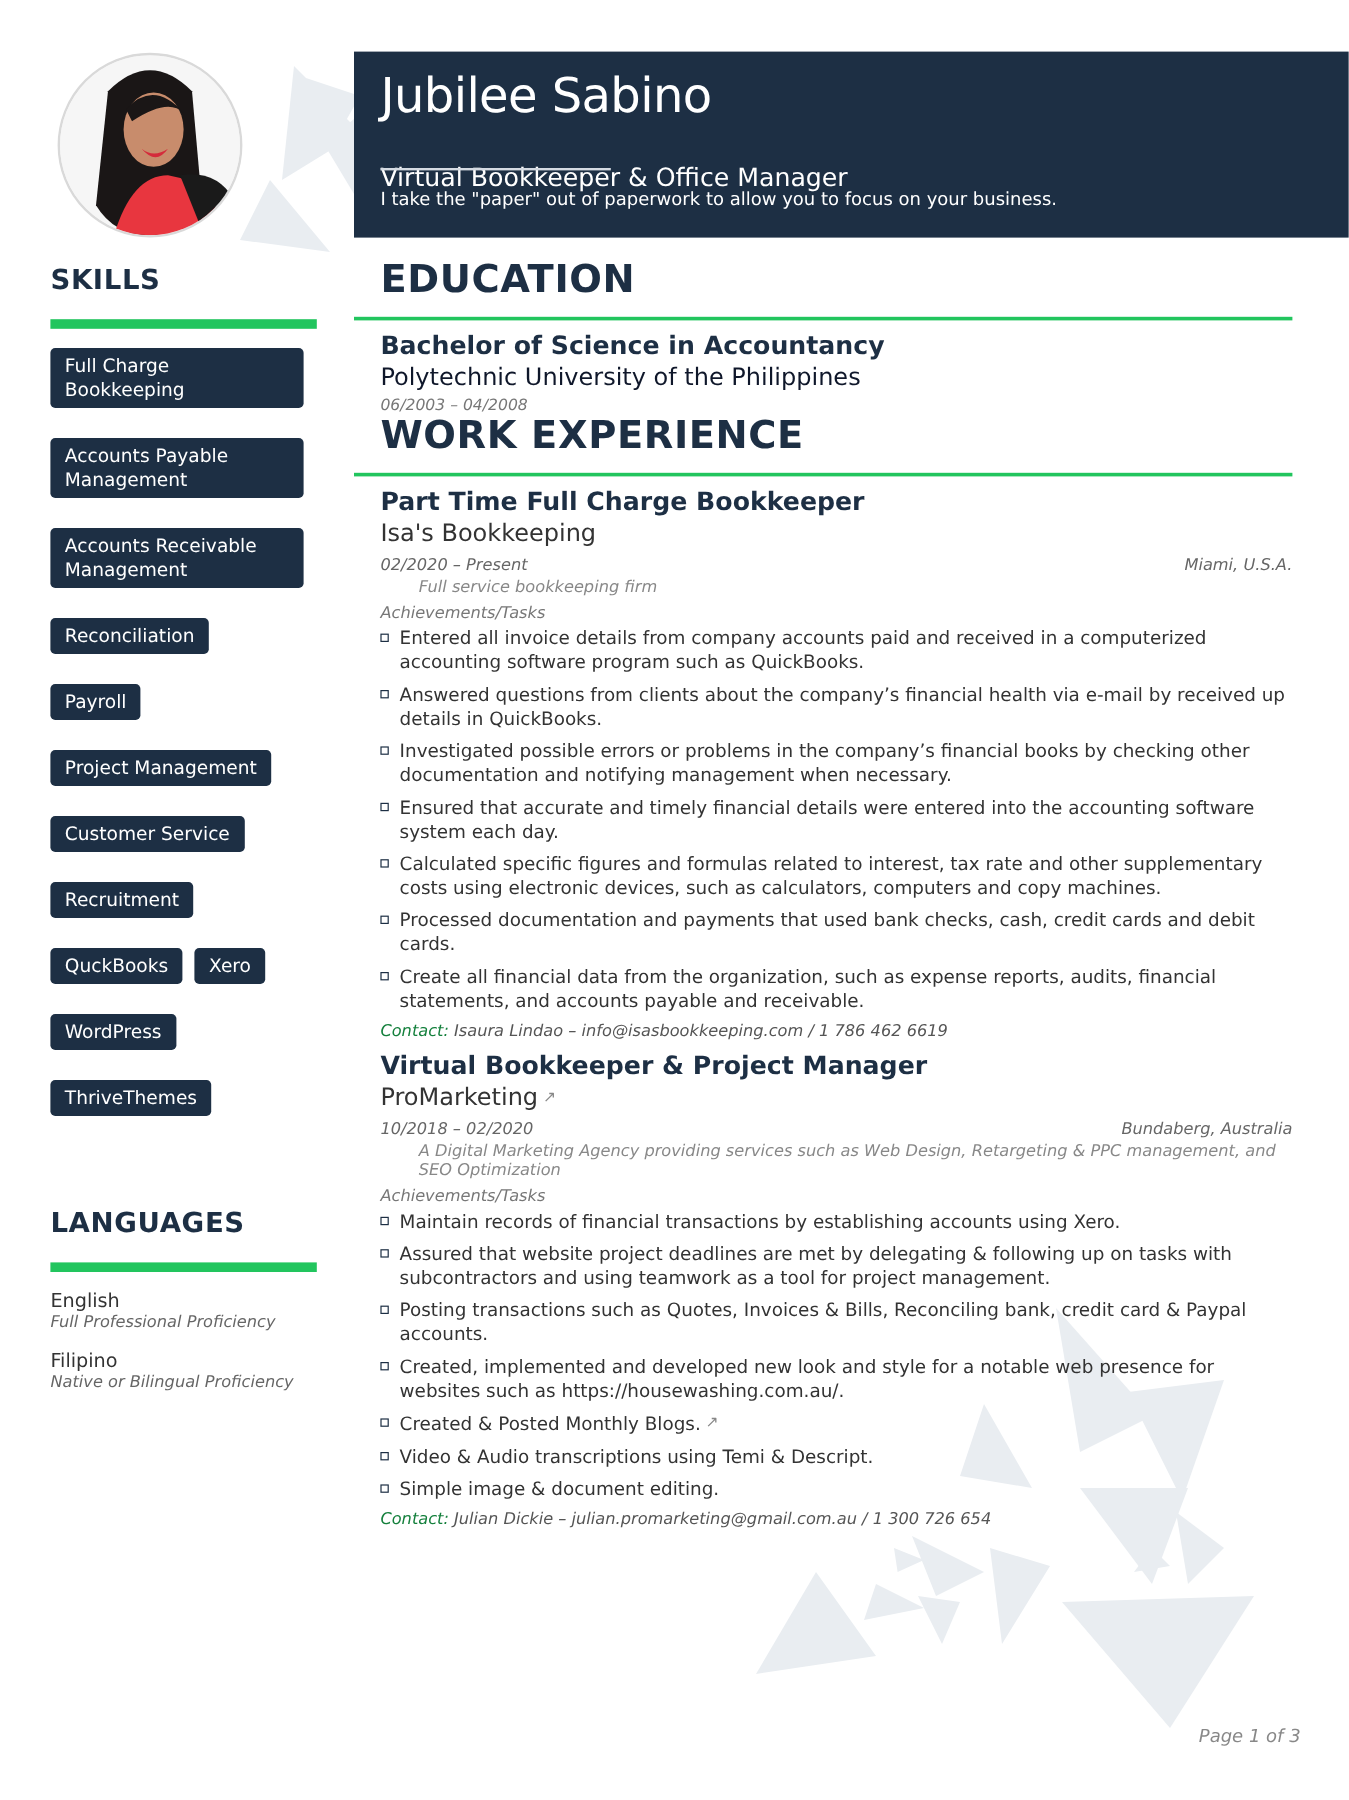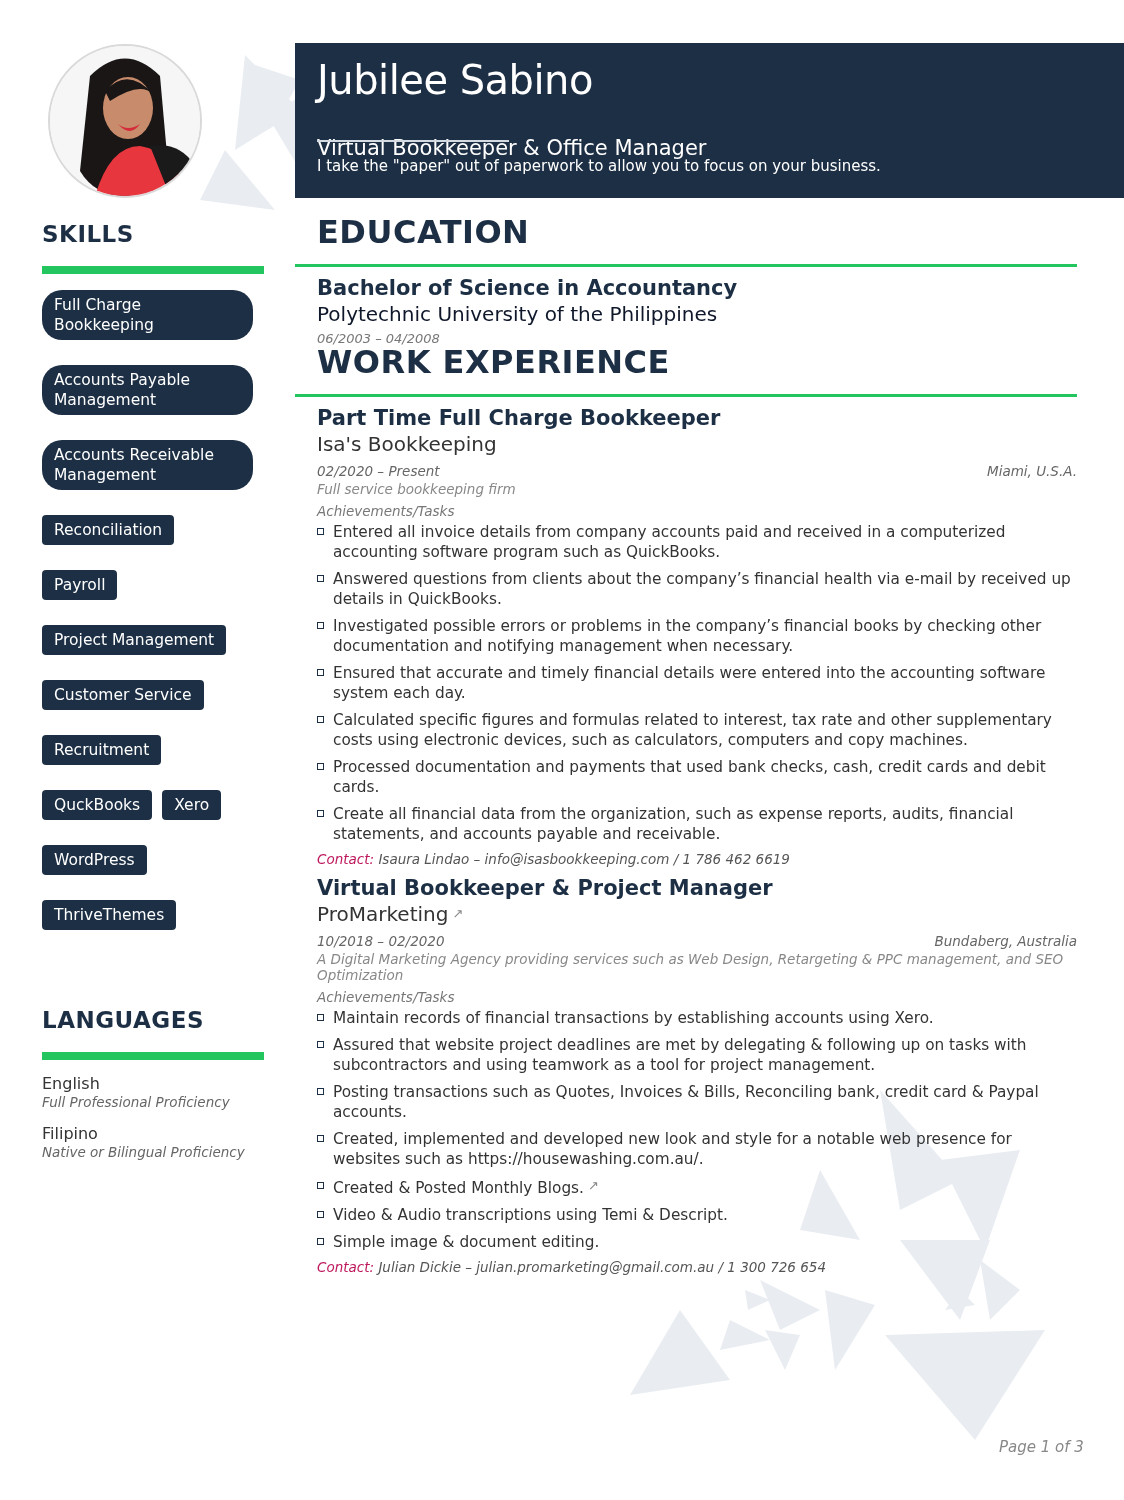--- a/index.html
+++ b/index.html
@@ -34,50 +34,50 @@
   .sidebar { position: absolute; left: 42px; top: 218px; width: 222px; z-index: 2; }
   .section-head {
     font-size: 23px; font-weight: bold; color: #1d2f44; letter-spacing: 0.5px;
     border-bottom: 8px solid #22c55e; padding-bottom: 16px; line-height: 32px;
   }
   .skills { margin-top: 16px; display: flex; flex-wrap: wrap; gap: 0 10px; }
   .skill {
     background: #1d2f44; color: #fff; font-size: 15.5px; line-height: 20px;
     padding: 5px 12px; border-radius: 4px; margin-bottom: 25px; box-sizing: border-box;
   }
-  .skill.wide { width: 211px; border-radius: 20px; }
+  .skill.wide { width: 211px; }
   .lang-head { margin-top: 49px; }
   .lang { margin-top: 14px; }
   .lang .lname { font-size: 16px; color: #333; }
   .lang .level { font-size: 13.5px; font-style: italic; color: #666; margin-top: 1px; }
   .lang + .lang { margin-top: 14px; }
 
   
   .main { position: absolute; left: 295px; top: 216px; width: 782px; z-index: 2; }
   .main .section-head { padding-left: 22px; font-size: 32px; line-height: 32px; border-bottom-width: 3px; }
   .edu { padding-left: 22px; margin-top: 9px; }
   .degree { font-size: 21px; font-weight: bold; color: #1d2f44; }
   .school { font-size: 20px; color: #0f172a; margin-top: 2px; }
   .dates { font-size: 13px; font-style: italic; color: #777; margin-top: 5px; }
   .work-head { }
   .job { padding-left: 22px; }
   .job .role { font-size: 21px; font-weight: bold; color: #1d2f44; margin-top: 9px; }
   .job .company { font-size: 20px; color: #333; margin-top: 2px; }
   .ext-icon { display: inline-block; font-size: 13px; color: #888; vertical-align: 3px; margin-left: 4px; }
   .meta-row { display: flex; justify-content: space-between; font-size: 13.5px; font-style: italic; color: #666; margin-top: 7px; }
-  .desc { font-size: 13.5px; font-style: italic; color: #888; margin-top: 2px; line-height: 16px; }
+  .desc { font-size: 13.5px; font-style: italic; color: #888; margin-top: 2px; line-height: 16px; margin-left: 32px; }
   .ach-label { font-size: 13.5px; font-style: italic; color: #777; margin-top: 6px; }
   ul.tasks { list-style: none; margin: 3px 0 0 0; padding: 0; }
   ul.tasks li { position: relative; padding-left: 16px; font-size: 15.3px; line-height: 20px; color: #333; margin-bottom: 7px; }
   ul.tasks li .bullet {
     position: absolute; left: 0; top: 6px; width: 5px; height: 5px;
     border: 1.5px solid #1d2f44; box-sizing: content-box;
   }
   .contact { font-size: 13.5px; font-style: italic; color: #555; margin-top: 4px; }
-  .contact .lbl { color: #be185d; }
+  .contact .lbl { color: #15803d; }
   .page-num { position: absolute; left: 999px; top: 1438px; font-size: 15px; font-style: italic; color: #888; z-index: 2; }
 </style>
 </head>
 <body>
 
 <svg class="bg-shapes" viewBox="0 0 1124 1500">
   <polygon points="245,55 300,110 235,150"></polygon>
   <polygon points="225,150 275,210 200,200"></polygon>
   <polygon points="270,120 300,95 300,170"></polygon>
   <polygon points="255,65 300,80 280,115"></polygon>

